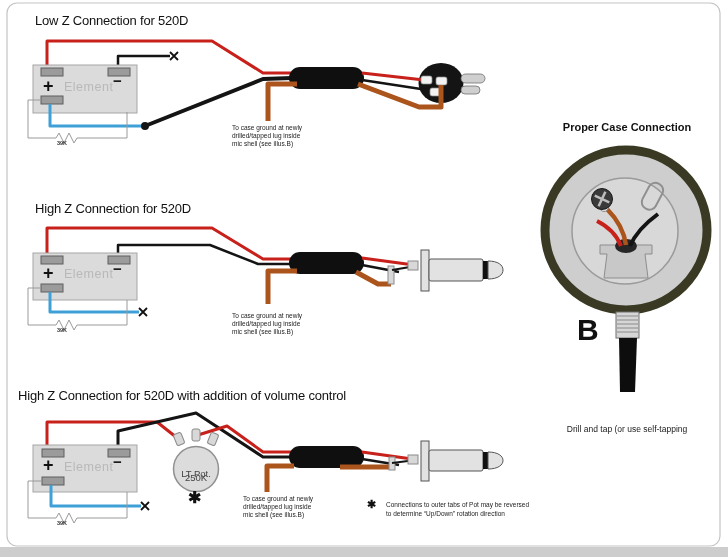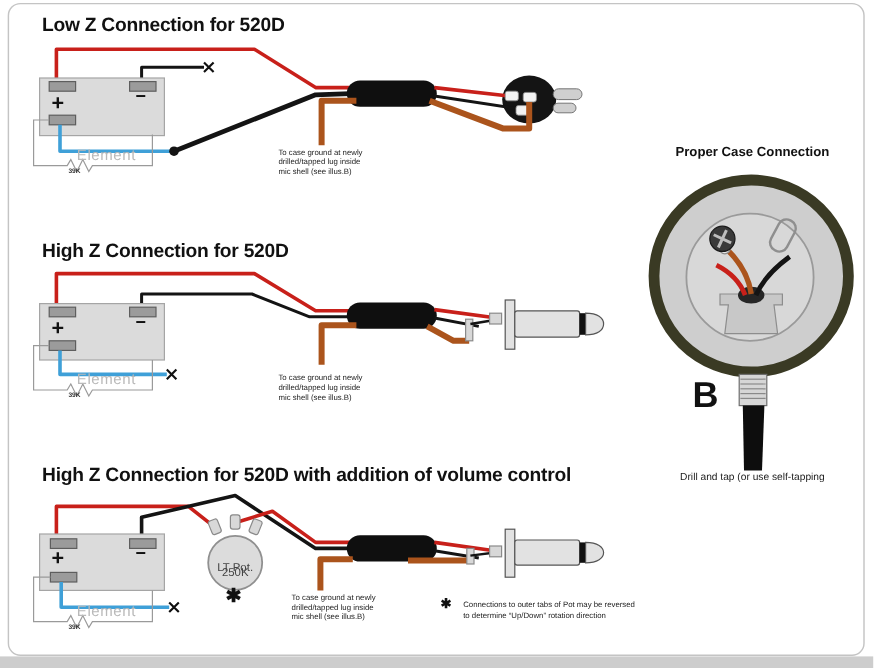--- a/index.html
+++ b/index.html
@@ -2,33 +2,33 @@
 <html style="--wire-red: #c8201a; --wire-black: #141414; --wire-blue: #3fa0d8; --wire-ground-brown: #ab541c; --element-fill: #dbdbdb; --element-border: #a5a5a5; --terminal-fill: #9b9b9b; --element-text: #b9b9b9; --cable-black: #0f0f0f; --plug-fill: #e2e2e2; --shell-ring-olive: #3a3a24; --shell-fill: #cecece;"><head>
 <meta charset="utf-8">
 <style>
   html,body{margin:0;padding:0;background:#ffffff;}
   #canvas{
     position:relative;width:728px;height:557px;background:#ffffff;overflow:hidden;
     font-family:"Liberation Sans", sans-serif;
   }
   #gfx{position:absolute;left:0;top:0;}
   .txt{position:absolute;color:#1b1b1b;white-space:nowrap;}
-  .sec-title{font-size:16px;font-weight:bold;letter-spacing:-0.2px;color:#111;padding-left:15px;}
+  .sec-title{font-size:13px;font-weight:normal;letter-spacing:-0.2px;color:#111;padding-left:15px;}
   .plus{font-size:18px;font-weight:bold;line-height:1;color:#111;}
   .minus{font-size:15px;font-weight:bold;line-height:1;color:#111;}
-  .element-label{font-size:12.5px;letter-spacing:0.5px;color:var(--element-text);margin-top:42px;}
+  .element-label{font-size:12.5px;letter-spacing:0.5px;color:var(--element-text);}
   .res-label{font-size:5.5px;font-weight:bold;color:#333;}
   .gnote{font-size:6.5px;line-height:8px;color:#222;}
   .pot-label{font-size:9.5px;color:#444;text-align:center;width:52px;line-height:11px;}
   .big-star{font-size:16px;font-weight:bold;color:#111;line-height:1;}
   .foot-star{font-size:11px;font-weight:bold;color:#111;line-height:1;}
   .footnote{font-size:6.5px;line-height:9px;color:#222;}
   .ground-title{font-size:11px;font-weight:bold;text-align:center;width:170px;color:#111;}
   .b-label{font-size:30px;font-weight:bold;color:#111;line-height:1;}
-  .instructions{font-size:8.5px;line-height:11.5px;text-align:center;width:170px;color:#1b1b1b;}
+  .instructions{font-size:8.5px;line-height:11.5px;text-align:center;width:170px;color:#1b1b1b;margin-top:32px;}
   
   .w-red{stroke:var(--wire-red);fill:none;stroke-linejoin:round;}
   .w-black{stroke:var(--wire-black);fill:none;stroke-linejoin:round;}
   .w-blue{stroke:var(--wire-blue);fill:none;stroke-linejoin:round;}
   .w-brown{stroke:var(--wire-ground-brown);fill:none;stroke-linejoin:round;}
   .elem-box{fill:var(--element-fill);stroke:var(--element-border);stroke-width:1;}
   .terminal{fill:var(--terminal-fill);stroke:#5e5e5e;stroke-width:1;}
   .loop{fill:none;stroke:#9a9a9a;stroke-width:1;}
   .cable{fill:var(--cable-black);}
   .slot{fill:#f2f2f2;stroke:#8a8a8a;stroke-width:0.7;}
@@ -181,21 +181,21 @@
   <div class="txt plus" style="left:43px;top:264px;">+</div>
   <div class="txt element-label" style="left:64px;top:267px;">Element</div>
   <div class="txt minus" style="left:113px;top:261px;">−</div>
   <div class="txt res-label" style="left:57px;top:327px;">39K</div>
   <div class="txt gnote" style="left:232px;top:312px;">
     <div>To case ground at newly</div>
     <div>drilled/tapped lug inside</div>
     <div>mic shell (see illus.B)</div>
   </div>
 
-  <div class="txt sec-title" style="left:20px;top:388px;">High Z Connection for 520D with addition of volume control</div>
+  <div class="txt sec-title" style="left:3px;top:388px;">High Z Connection for 520D with addition of volume control</div>
   <div class="txt plus" style="left:43px;top:456px;">+</div>
   <div class="txt element-label" style="left:64px;top:460px;">Element</div>
   <div class="txt minus" style="left:113px;top:454px;">−</div>
   <div class="txt res-label" style="left:57px;top:520px;">39K</div>
   <div class="txt pot-label" style="left:170px;top:472px;">250K</div>
   <div class="txt pot-label" style="left:170px;top:468px;">LT Pot.</div>
   <div class="txt big-star" style="left:188px;top:490px;">✱</div>
   <div class="txt gnote" style="left:243px;top:495px;">
     <div>To case ground at newly</div>
     <div>drilled/tapped lug inside</div>

